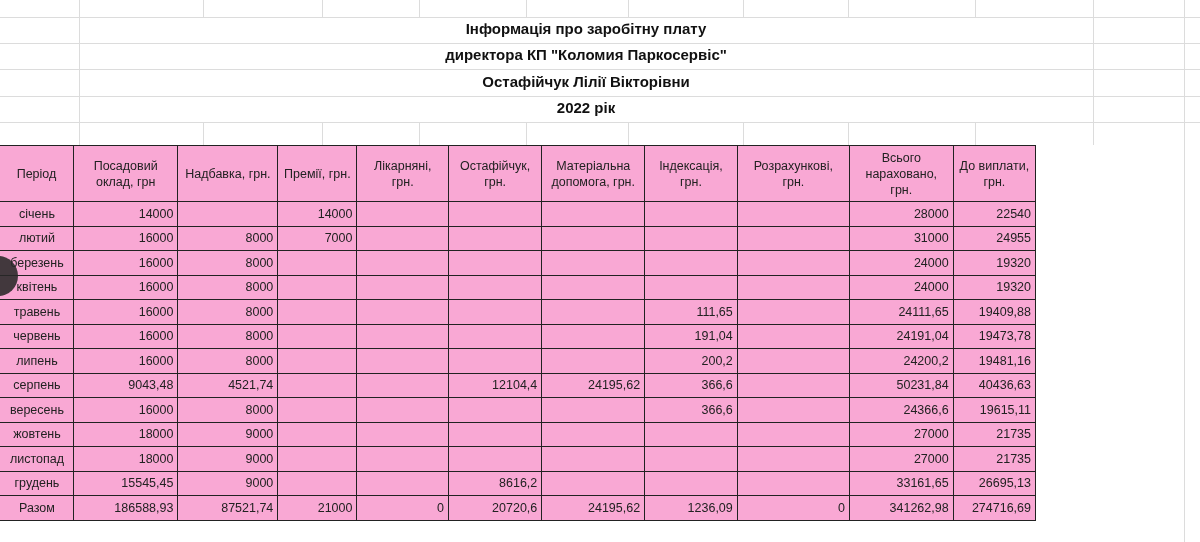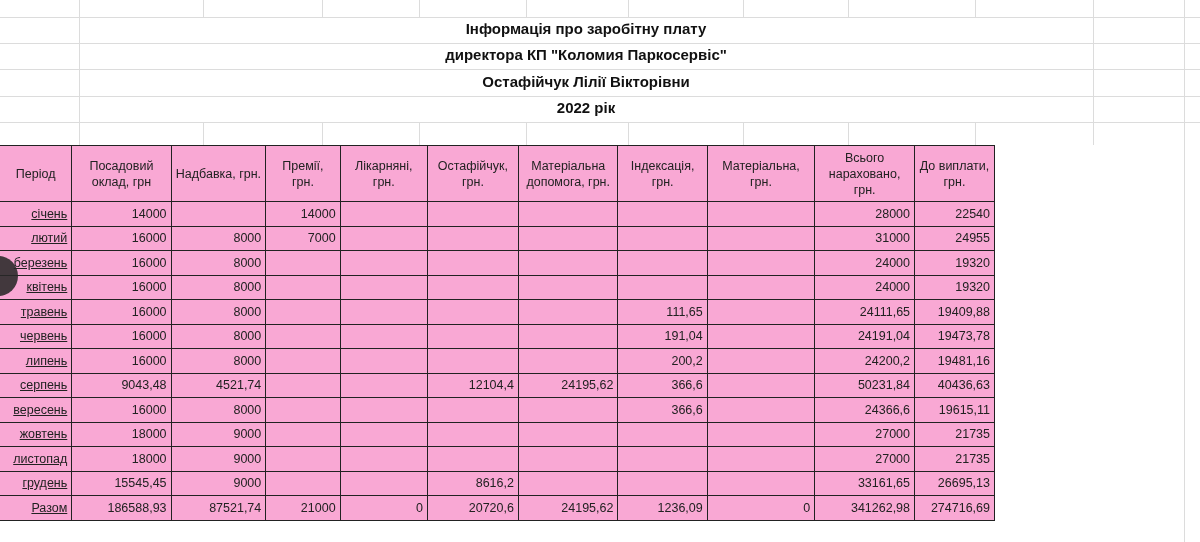--- a/index.html
+++ b/index.html
@@ -1,34 +1,34 @@
 <!DOCTYPE html>
 <html><head>
 <meta charset="utf-8">
 <style>
   html, body { margin: 0; padding: 0; background: #ffffff; }
   body { width: 1200px; height: 542px; overflow: hidden; position: relative;
          font-family: "Liberation Sans", "DejaVu Sans", sans-serif; color: #1a1a1a; }
-  .sheet { position: absolute; left: 0; top: 0; width: 996px; height: 542px; }
+  .sheet { position: absolute; left: 0; top: 0; width: 996px; height: 542px; padding-left: 41px; }
   
   .grid-bg { position: absolute; left: 0; top: 0; width: 1200px; height: 542px; }
   .gcol { position: absolute; top: 0; width: 1px; background: #dcdcdc; }
   .grow { position: absolute; left: 0; height: 1px; background: #dcdcdc; width: 1200px; }
 
   .title-line { position: absolute; left: 79px; width: 1014px; text-align: center;
                 font-weight: bold; font-size: 15px; color: #111; }
 
   table.salary { position: absolute; left: -1px; top: 145px; border-collapse: collapse;
                  table-layout: fixed; background: #f9a8d4; }
   table.salary td, table.salary th { border: 1.5px solid #222; padding: 0 4px; font-size: 12.5px;
                  overflow: hidden; white-space: nowrap; }
   table.salary th { font-weight: normal; text-align: center; white-space: normal; line-height: 16px;
                  height: 55px; color: #222; }
   table.salary td { height: 23.5px; text-align: right; color: #222; }
-  table.salary td.period { text-align: right; padding-left: 5px; text-decoration: underline; }
+  table.salary td.period { text-align: center; padding-left: 5px; }
 
   .pointer-dot { position: absolute; left: -22px; top: 256px; width: 40px; height: 40px;
                  border-radius: 50%; background: rgba(40,40,40,0.88); }
 </style>
 </head>
 <body>
 
 <div class="sheet">
   <div class="grid-bg">
     <div class="gcol" style="left:79px;height:145px"></div>
@@ -79,21 +79,21 @@
     <thead>
       <tr>
         <th>Період</th>
         <th>Посадовий оклад, грн</th>
         <th>Надбавка, грн.</th>
         <th>Премії, грн.</th>
         <th>Лікарняні, грн.</th>
         <th>Остафійчук, грн.</th>
         <th>Матеріальна допомога, грн.</th>
         <th>Індексація, грн.</th>
-        <th>Матеріальна, грн.</th>
+        <th>Розрахункові, грн.</th>
         <th>Всього нараховано, грн.</th>
         <th>До виплати, грн.</th>
       </tr>
     </thead>
     <tbody id="tbody">
         <tr>
           <td class="period">січень</td>
           <td>14000</td>
           <td></td>
           <td>14000</td>

